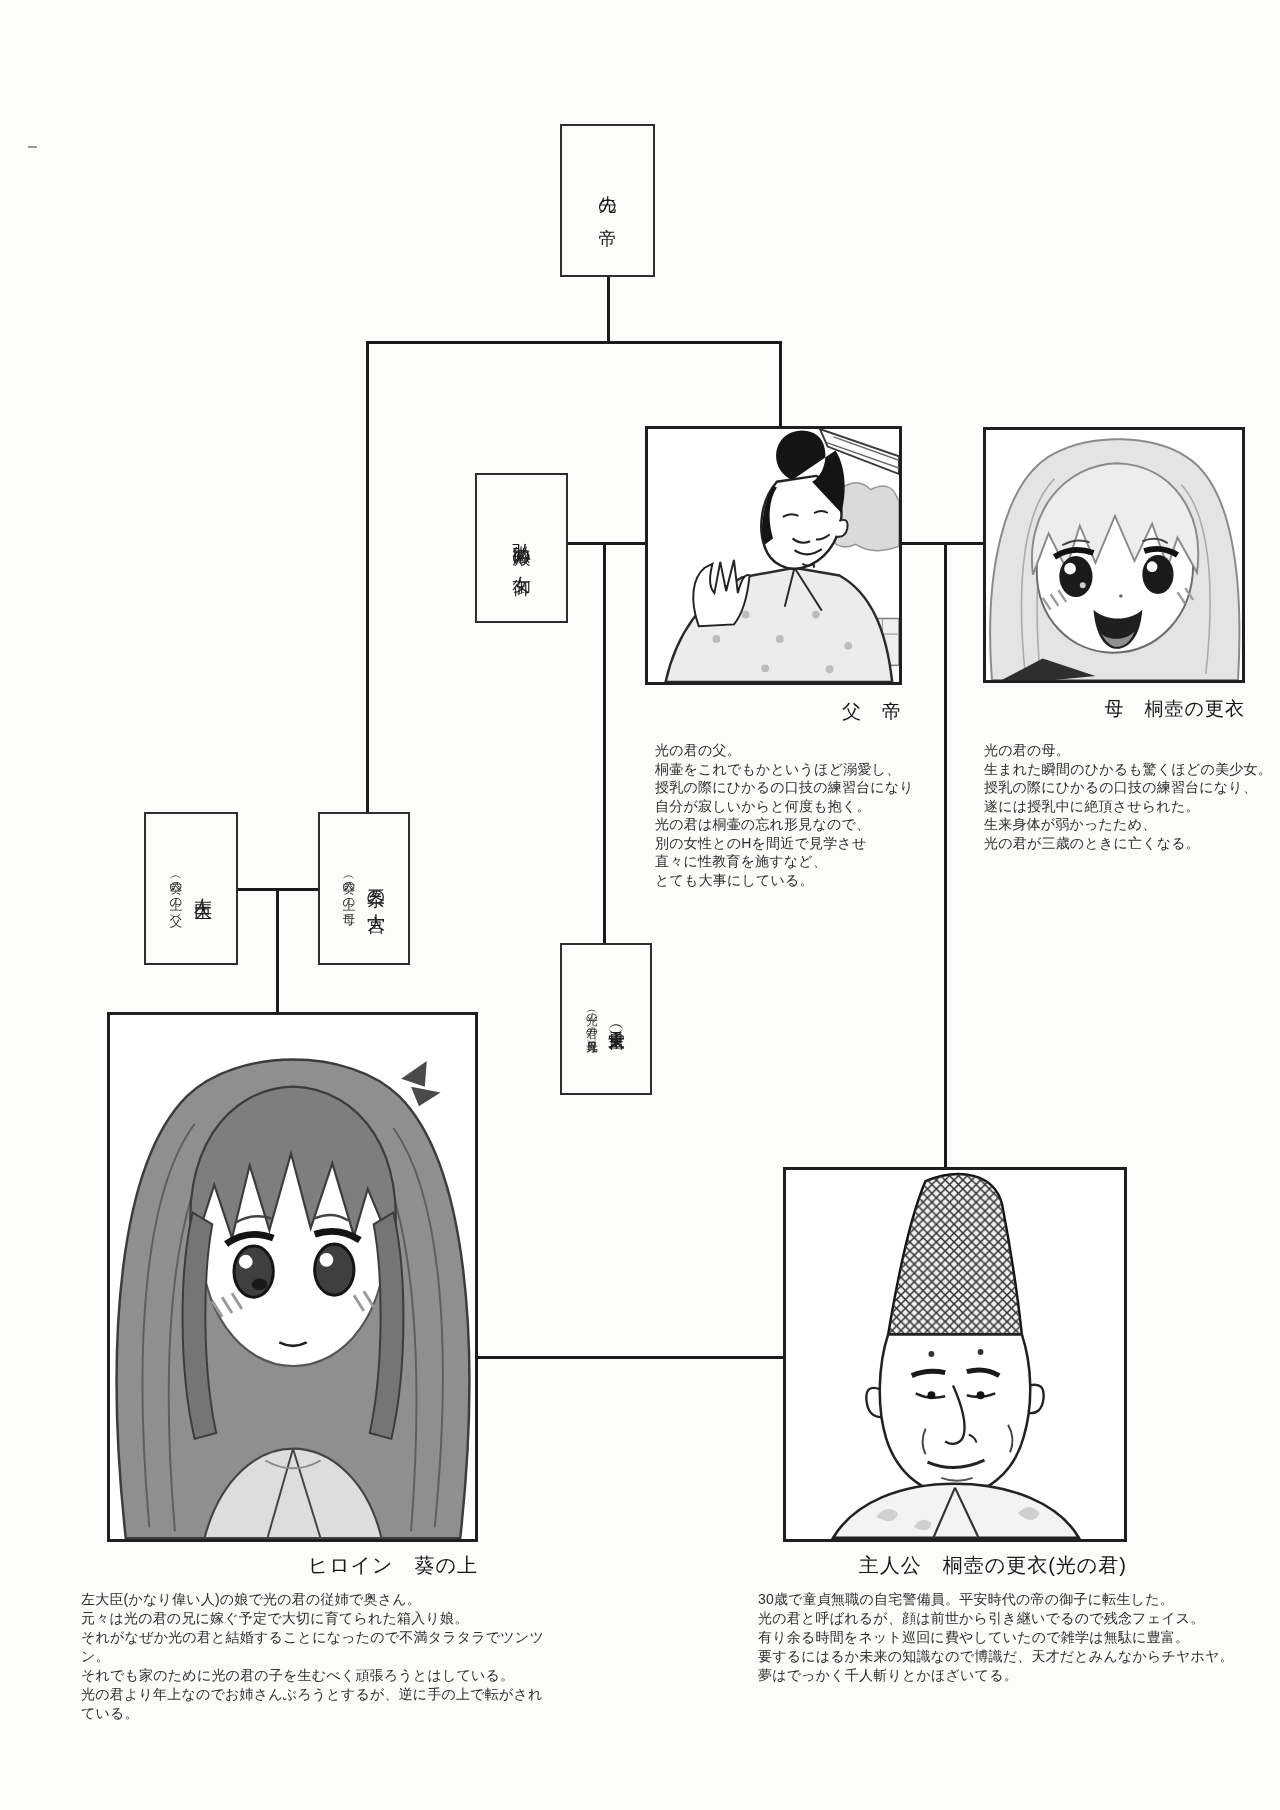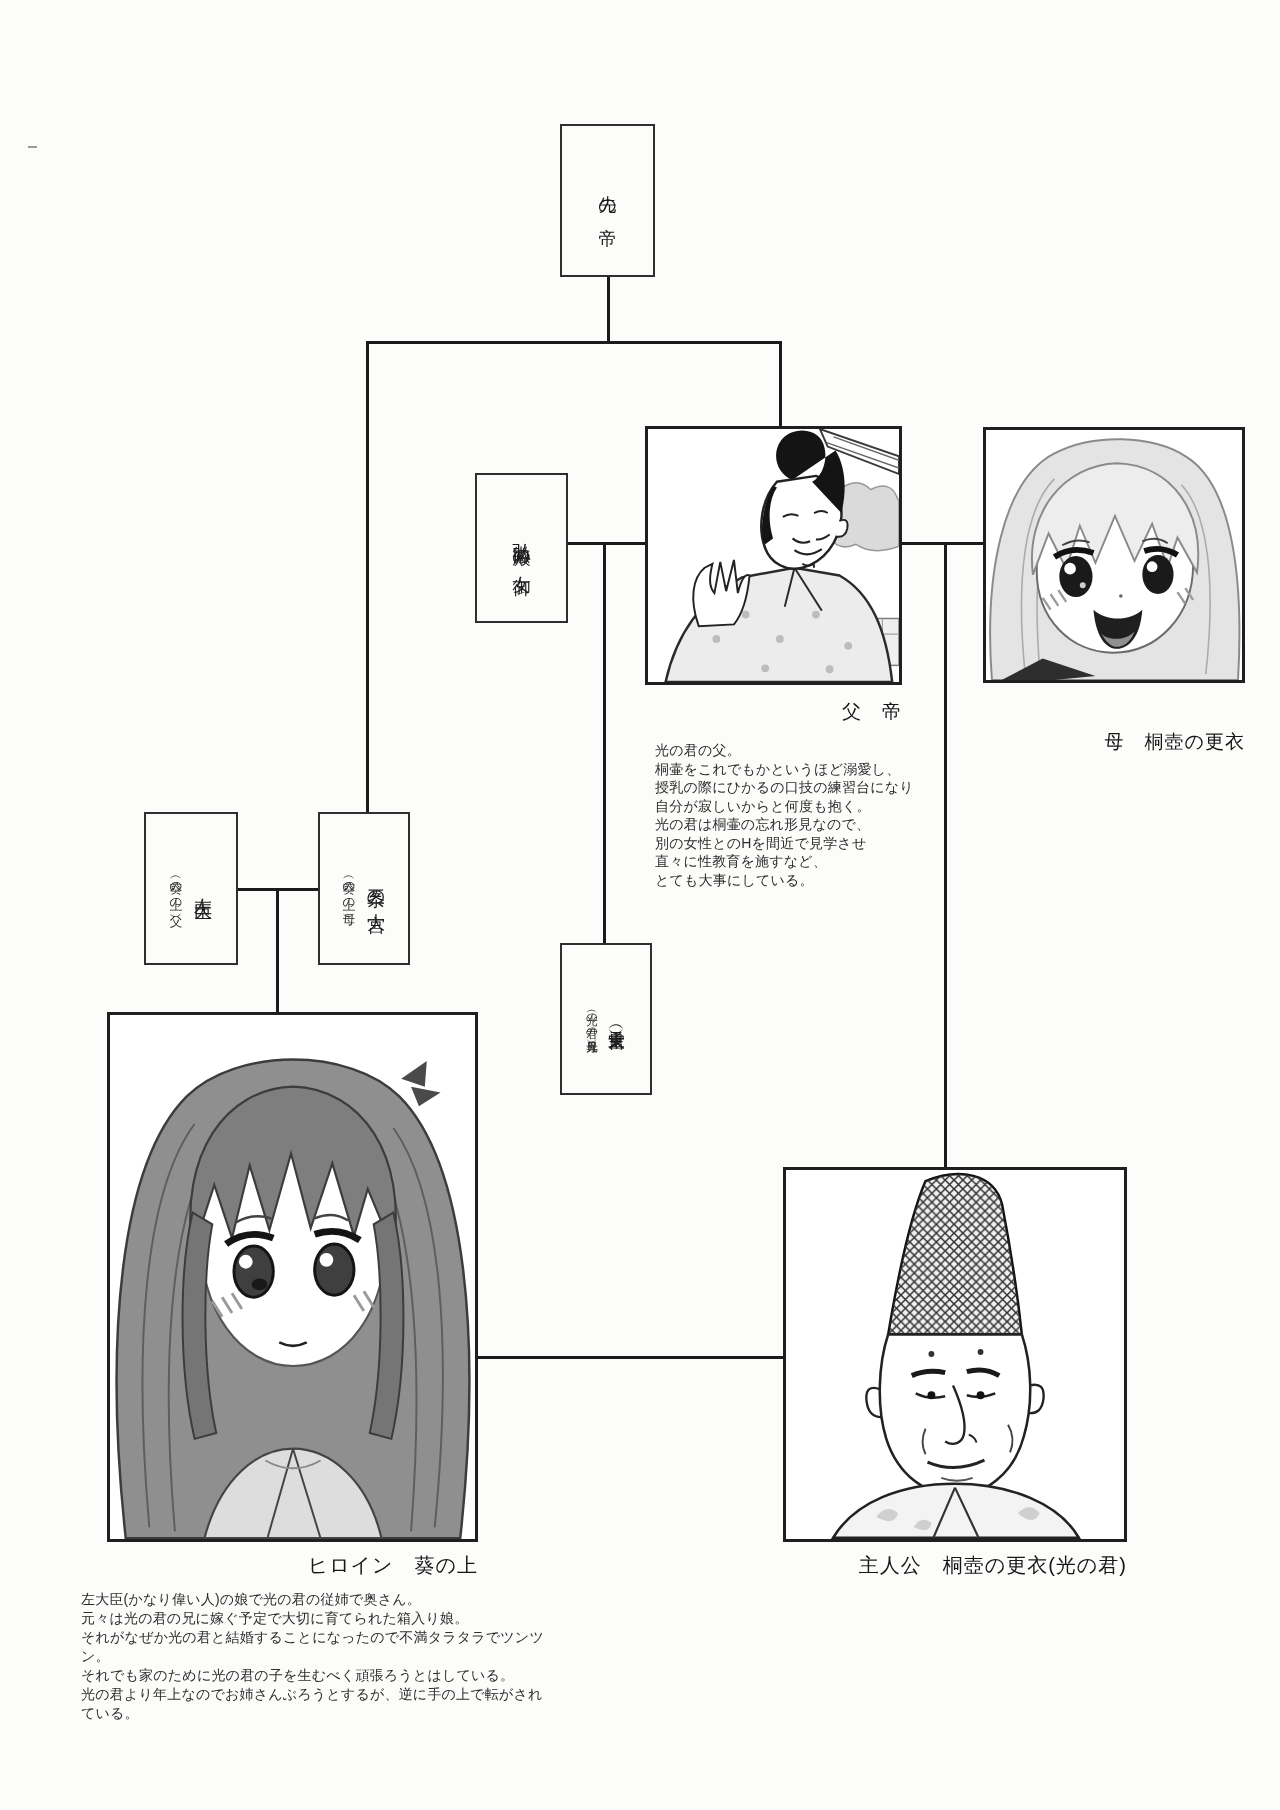--- a/index.html
+++ b/index.html
@@ -116,29 +116,35 @@
       <circle cx="170" cy="140" r="5.5" fill="#fff"></circle>
       <path d="M58,172 l8,12 M66,168 l8,12 M74,164 l8,12 M196,166 l8,12 M204,162 l8,12" stroke="#9a9a9a" stroke-width="2.4"></path>
       <circle cx="138" cy="170" r="1.8" fill="#666"></circle>
       <path d="M110,184 C122,196 148,196 160,184 C158,212 146,224 134,224 C122,224 112,210 110,184 Z" fill="#1f1f1f"></path>
       <path d="M118,208 C124,216 144,216 152,206 C148,218 140,222 134,222 C128,222 122,216 118,208 Z" fill="#8f8f8f"></path>
       <path d="M16,256 L58,234 L112,252 L70,256 Z" fill="#2e2e2e"></path>
     </svg>
   </div>
 
   <div class="plabel" style="left:645px;top:699px;width:257px;font-size:19px;">父　帝</div>
-  <div class="plabel" style="left:983px;top:729px;width:262px;font-size:19px;font-family:Liberation Mono, monospace;">母　桐壺の更衣</div>
+  <div class="plabel" style="left:983px;top:696px;width:262px;font-size:19px;font-family:Liberation Mono, monospace;">母　桐壺の更衣</div>
   <div class="desc" style="left:655px;top:741px;width:300px;line-height:18.5px;">光の君の父。
 桐壷をこれでもかというほど溺愛し、
 授乳の際にひかるの口技の練習台になり
 自分が寂しいからと何度も抱く。
 光の君は桐壷の忘れ形見なので、
 別の女性とのHを間近で見学させ
 直々に性教育を施すなど、
 とても大事にしている。</div>
+  <div class="desc" style="left:984px;top:741px;width:290px;line-height:18.5px;">光の君の母。
+生まれた瞬間のひかるも驚くほどの美少女。
+授乳の際にひかるの口技の練習台になり、
+遂には授乳中に絶頂させられた。
+生来身体が弱かったため、
+光の君が三歳のときに亡くなる。</div>
 
   <div class="portrait" style="left:107px;top:1012px;width:371px;height:530px;">
     <svg viewBox="0 0 371 531">
       <path d="M16,531 C-6,330 10,150 78,82 C128,32 244,32 294,82 C362,150 378,330 356,531 Z" fill="#8f8f8f" stroke="#3c3c3c" stroke-width="2.5"></path>
       <path d="M40,520 C24,340 34,180 86,110 M330,520 C348,340 338,184 288,114 M66,524 C52,360 60,210 104,134 M306,524 C318,368 312,224 272,140" stroke="#5e5e5e" stroke-width="2" fill="none"></path>
       <path d="M92,220 C94,150 134,108 186,108 C240,108 278,152 280,222 C282,300 240,356 186,356 C134,356 90,300 92,220 Z" fill="#fff" stroke="#555" stroke-width="2.2"></path>
       <path d="M84,240 C70,140 118,74 186,72 C256,74 302,142 288,238 L262,176 L248,224 L226,150 L204,216 L184,140 L162,218 L142,152 L124,226 L106,172 Z" fill="#7e7e7e" stroke="#3c3c3c" stroke-width="2.2"></path>
       <path d="M84,200 C70,260 70,360 86,430 L108,424 C94,360 94,266 104,212 Z" fill="#757575" stroke="#3c3c3c" stroke-width="2"></path>
       <path d="M288,200 C302,260 302,360 286,430 L264,424 C278,360 278,266 268,212 Z" fill="#757575" stroke="#3c3c3c" stroke-width="2"></path>
       <path d="M296,64 l26,-18 l-2,26 z M306,72 l30,6 l-22,14 z" fill="#4a4a4a"></path>
@@ -190,14 +196,19 @@
     </svg>
   </div>
 
   <div class="plabel" style="left:107px;top:1552px;width:371px;">ヒロイン　葵の上</div>
   <div class="plabel" style="left:783px;top:1552px;width:344px;">主人公　桐壺の更衣(光の君)</div>
   <div class="desc" style="left:81px;top:1590px;width:470px;">左大臣(かなり偉い人)の娘で光の君の従姉で奥さん。
 元々は光の君の兄に嫁ぐ予定で大切に育てられた箱入り娘。
 それがなぜか光の君と結婚することになったので不満タラタラでツンツン。
 それでも家のために光の君の子を生むべく頑張ろうとはしている。
 光の君より年上なのでお姉さんぶろうとするが、逆に手の上で転がされている。</div>
+  <div class="desc" style="left:758px;top:1590px;width:510px;">30歳で童貞無職の自宅警備員。平安時代の帝の御子に転生した。
+光の君と呼ばれるが、顔は前世から引き継いでるので残念フェイス。
+有り余る時間をネット巡回に費やしていたので雑学は無駄に豊富。
+要するにはるか未来の知識なので博識だ、天才だとみんなからチヤホヤ。
+夢はでっかく千人斬りとかほざいてる。</div>
 
 </div>
 
 </body></html>

